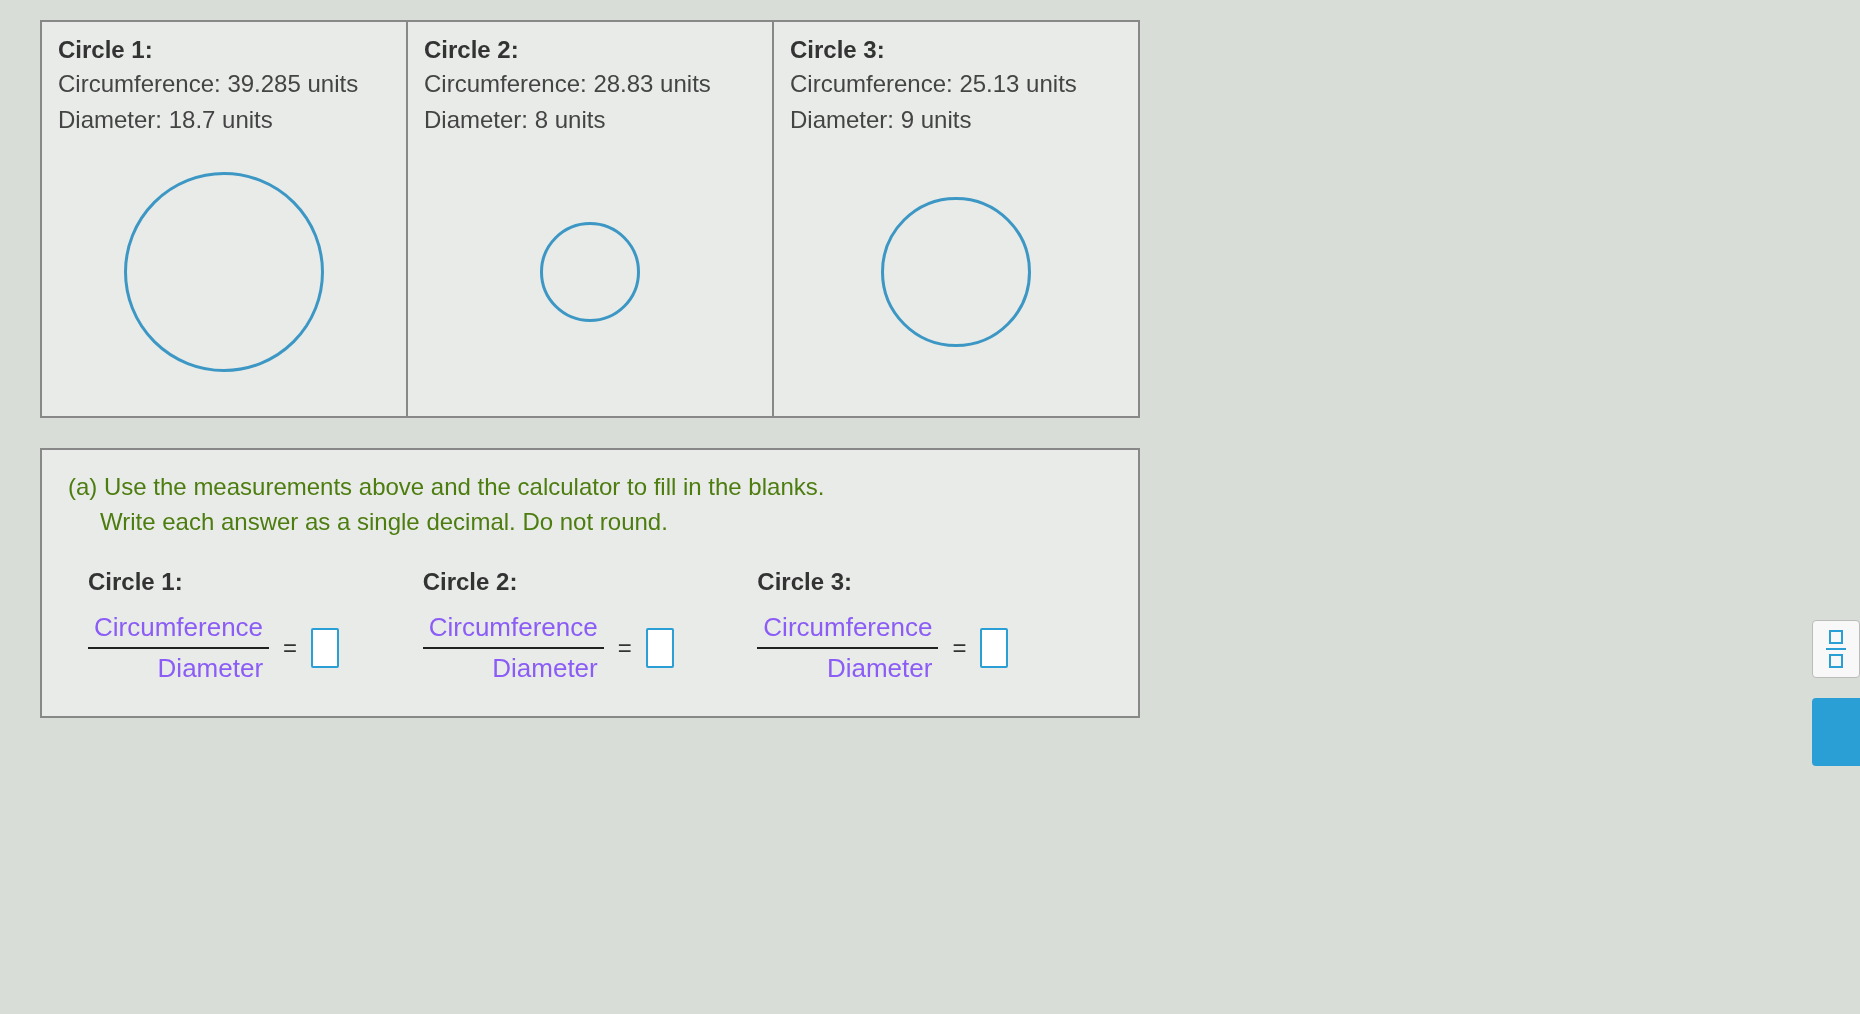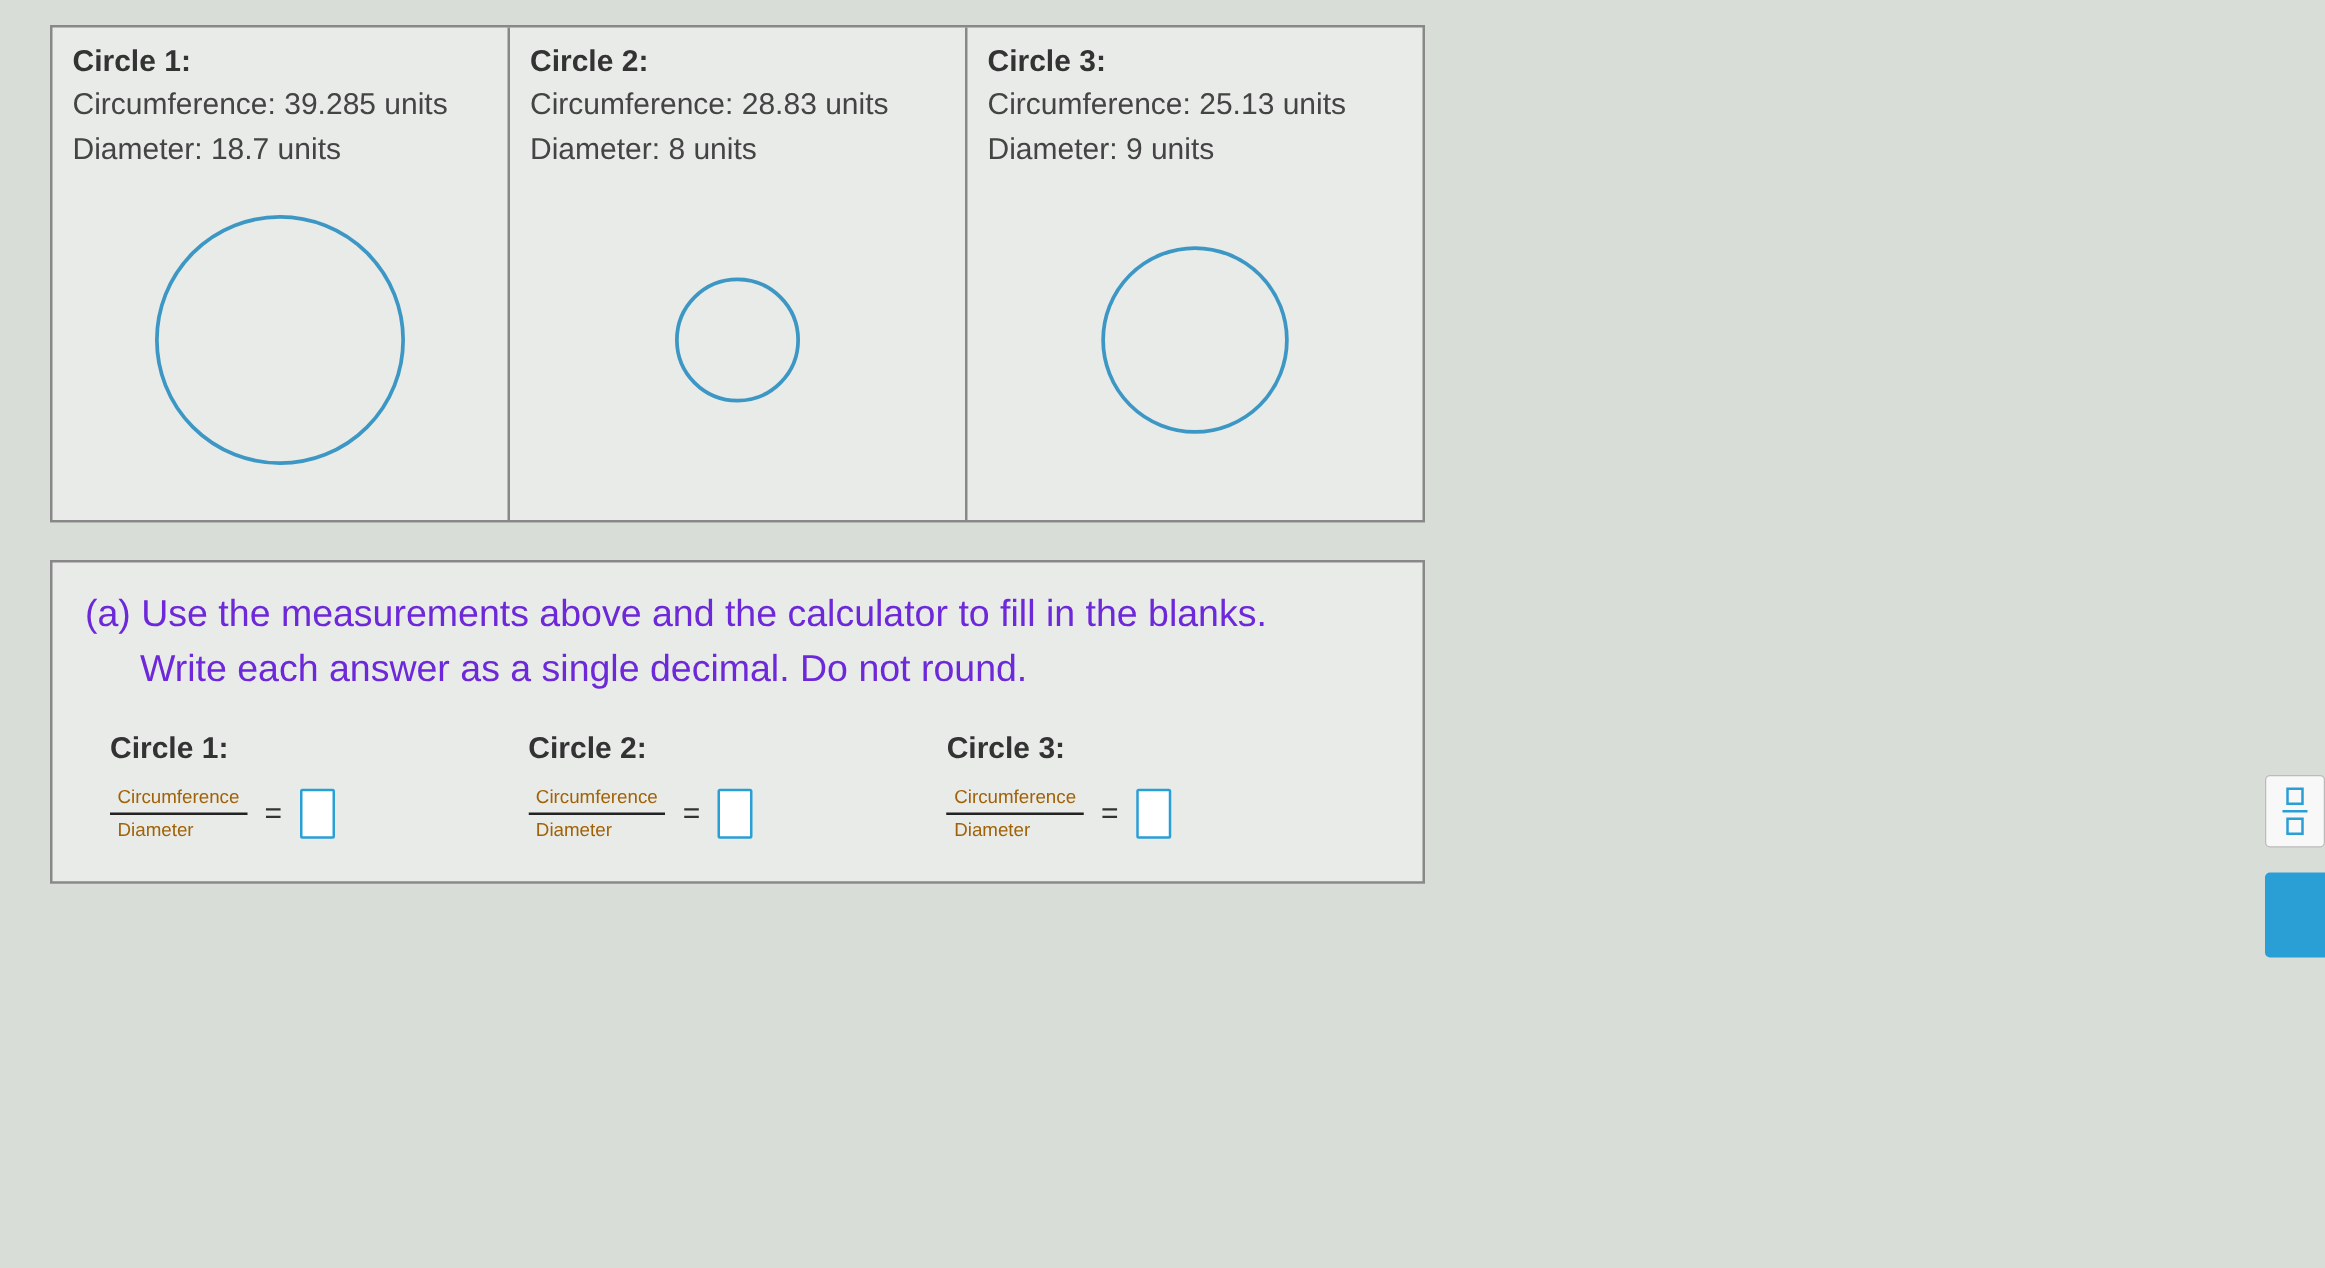--- a/index.html
+++ b/index.html
@@ -61,26 +61,26 @@
     .question-box {
       border: 2px solid #888;
       background: #e8ebe8;
       width: 1100px;
       margin-left: 20px;
       margin-top: 30px;
       padding: 20px 26px 30px 26px;
       position: relative;
     }
     .q-text {
-      font-size: 30px;
-      color: #6d28d9;
+      font-size: 24px;
+      color: #4d7c0f;
       line-height: 1.45;
     }
     .q-indent {
-      margin-left: 44px;
+      margin-left: 32px;
       display: block;
     }
     .answers-row {
       display: flex;
       justify-content: space-between;
       margin-top: 28px;
       padding: 0 20px;
     }
     .answer-block {
       flex: 1;
@@ -95,23 +95,23 @@
       margin-bottom: 14px;
     }
     .fraction-row {
       display: flex;
       align-items: center;
       gap: 14px;
     }
     .fraction {
       display: flex;
       flex-direction: column;
-      align-items: flex-start;
-      font-size: 15px;
-      color: #a16207;
+      align-items: flex-end;
+      font-size: 26px;
+      color: #8b5cf6;
     }
     .fraction .num {
       padding: 2px 6px;
     }
     .fraction .bar {
       width: 100%;
       border-top: 2px solid #222;
       margin: 2px 0;
     }
     .fraction .den {

